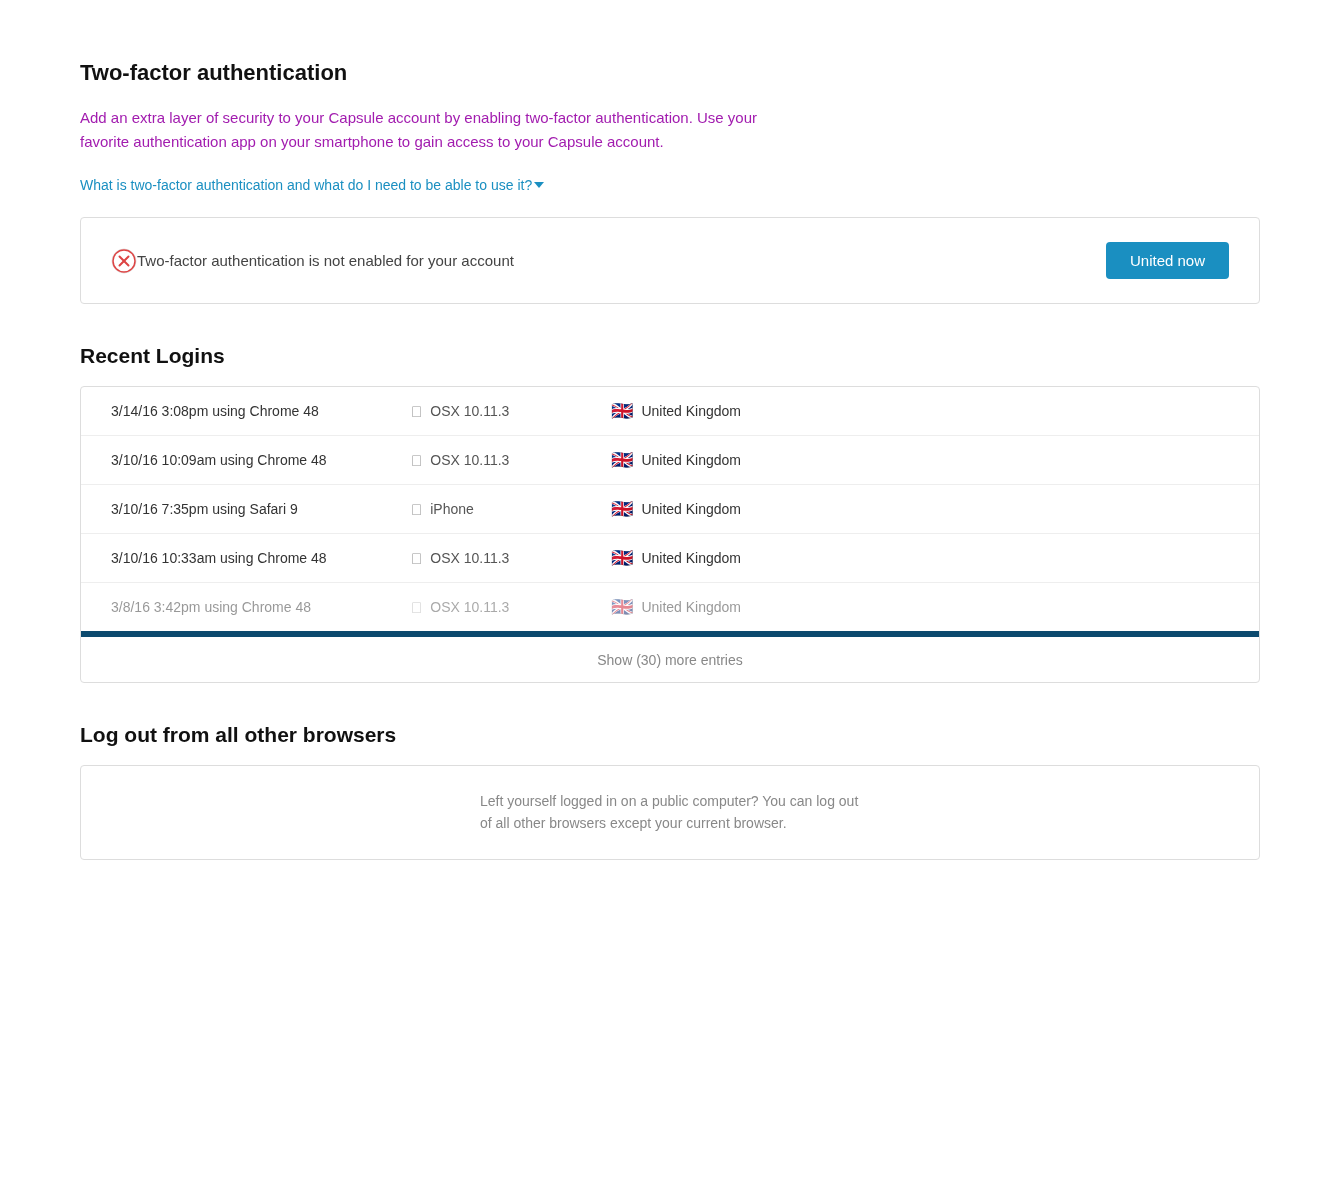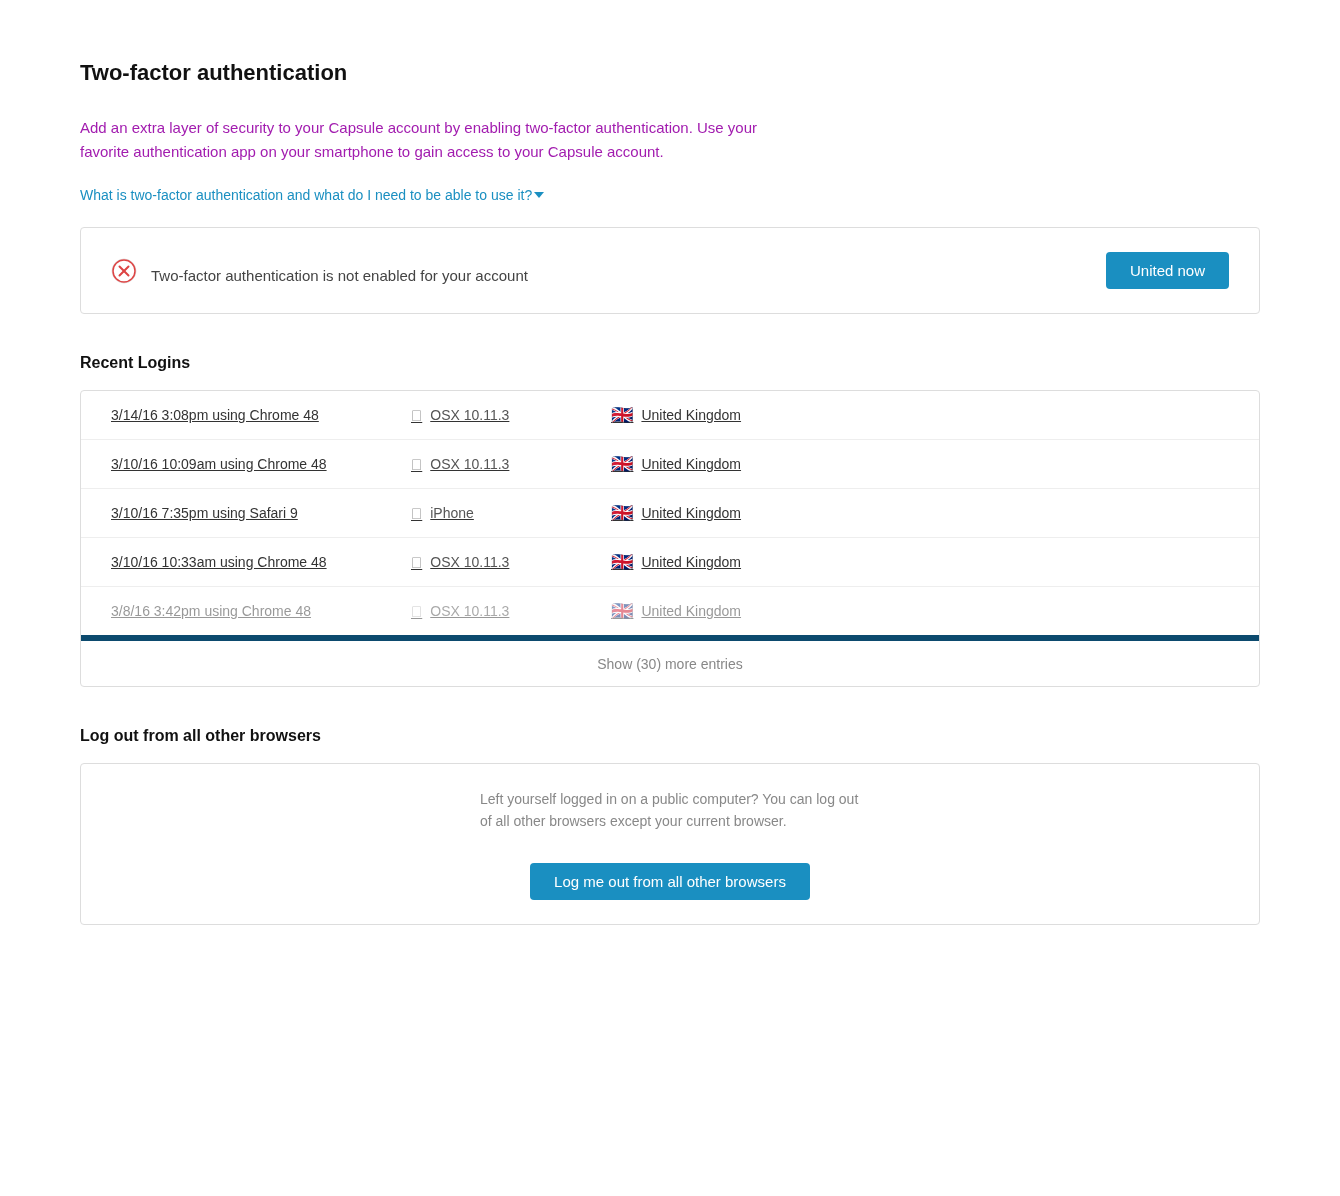--- a/index.html
+++ b/index.html
@@ -6,21 +6,21 @@
     body {
       font-family: -apple-system, BlinkMacSystemFont, 'Segoe UI', Helvetica, Arial, sans-serif;
       background: #fff;
       color: #333;
       font-size: 15px;
       padding: 60px 80px;
     }
     h2 {
       font-size: 22px;
       font-weight: 700;
-      margin-bottom: 30px;
+      margin-bottom: 20px;
       color: #111;
     }
     .description {
       color: #a21caf;
       line-height: 1.6;
       margin-bottom: 22px;
       max-width: 680px;
     }
     .faq-link {
       color: #1a8fc1;
@@ -47,22 +47,22 @@
       margin-bottom: 40px;
       background: #fff;
     }
     .two-factor-card {
       display: flex;
       align-items: center;
       justify-content: space-between;
     }
     .two-factor-status {
       display: flex;
-      align-items: flex-end;
-      gap: 14px;
+      align-items: center;
+      gap: 0;
     }
     .x-circle-icon {
       width: 26px;
       height: 26px;
       flex-shrink: 0;
     }
     .status-text {
       color: #444;
       font-size: 15px;
     }
@@ -71,37 +71,36 @@
       color: #fff;
       border: none;
       border-radius: 4px;
       padding: 10px 24px;
       font-size: 15px;
       font-weight: 500;
       cursor: pointer;
       white-space: nowrap;
     }
     .section-title {
-      font-size: 16px;
+      font-size: 21px;
       font-weight: 700;
       margin-bottom: 18px;
       color: #111;
     }
     .logins-card {
       border: 1px solid #ddd;
       border-radius: 4px;
       overflow: hidden;
       margin-bottom: 40px;
     }
     .login-row {
       display: flex;
       align-items: center;
       padding: 13px 30px;
       border-bottom: 1px solid #eee;
-      text-decoration: underline;
     }
     .login-row:last-of-type {
       border-bottom: none;
     }
     .login-time {
       flex: 0 0 300px;
       font-size: 14px;
       color: #333;
     }
     .login-os {
@@ -247,17 +246,16 @@
   <div class="show-more">
     <a class="show-more-link" href="#">Show (30) more entries</a>
   </div>
 </div>
 
 
 <h2 class="section-title">Log out from all other browsers</h2>
 
 <div class="card logout-card">
   <p class="logout-desc">Left yourself logged in on a public computer? You can log out of all other browsers except your current browser.</p>
-  <button class="btn-primary">Log me out from all other browsers</button>
 </div>
 
 
 
 
 </body></html>

